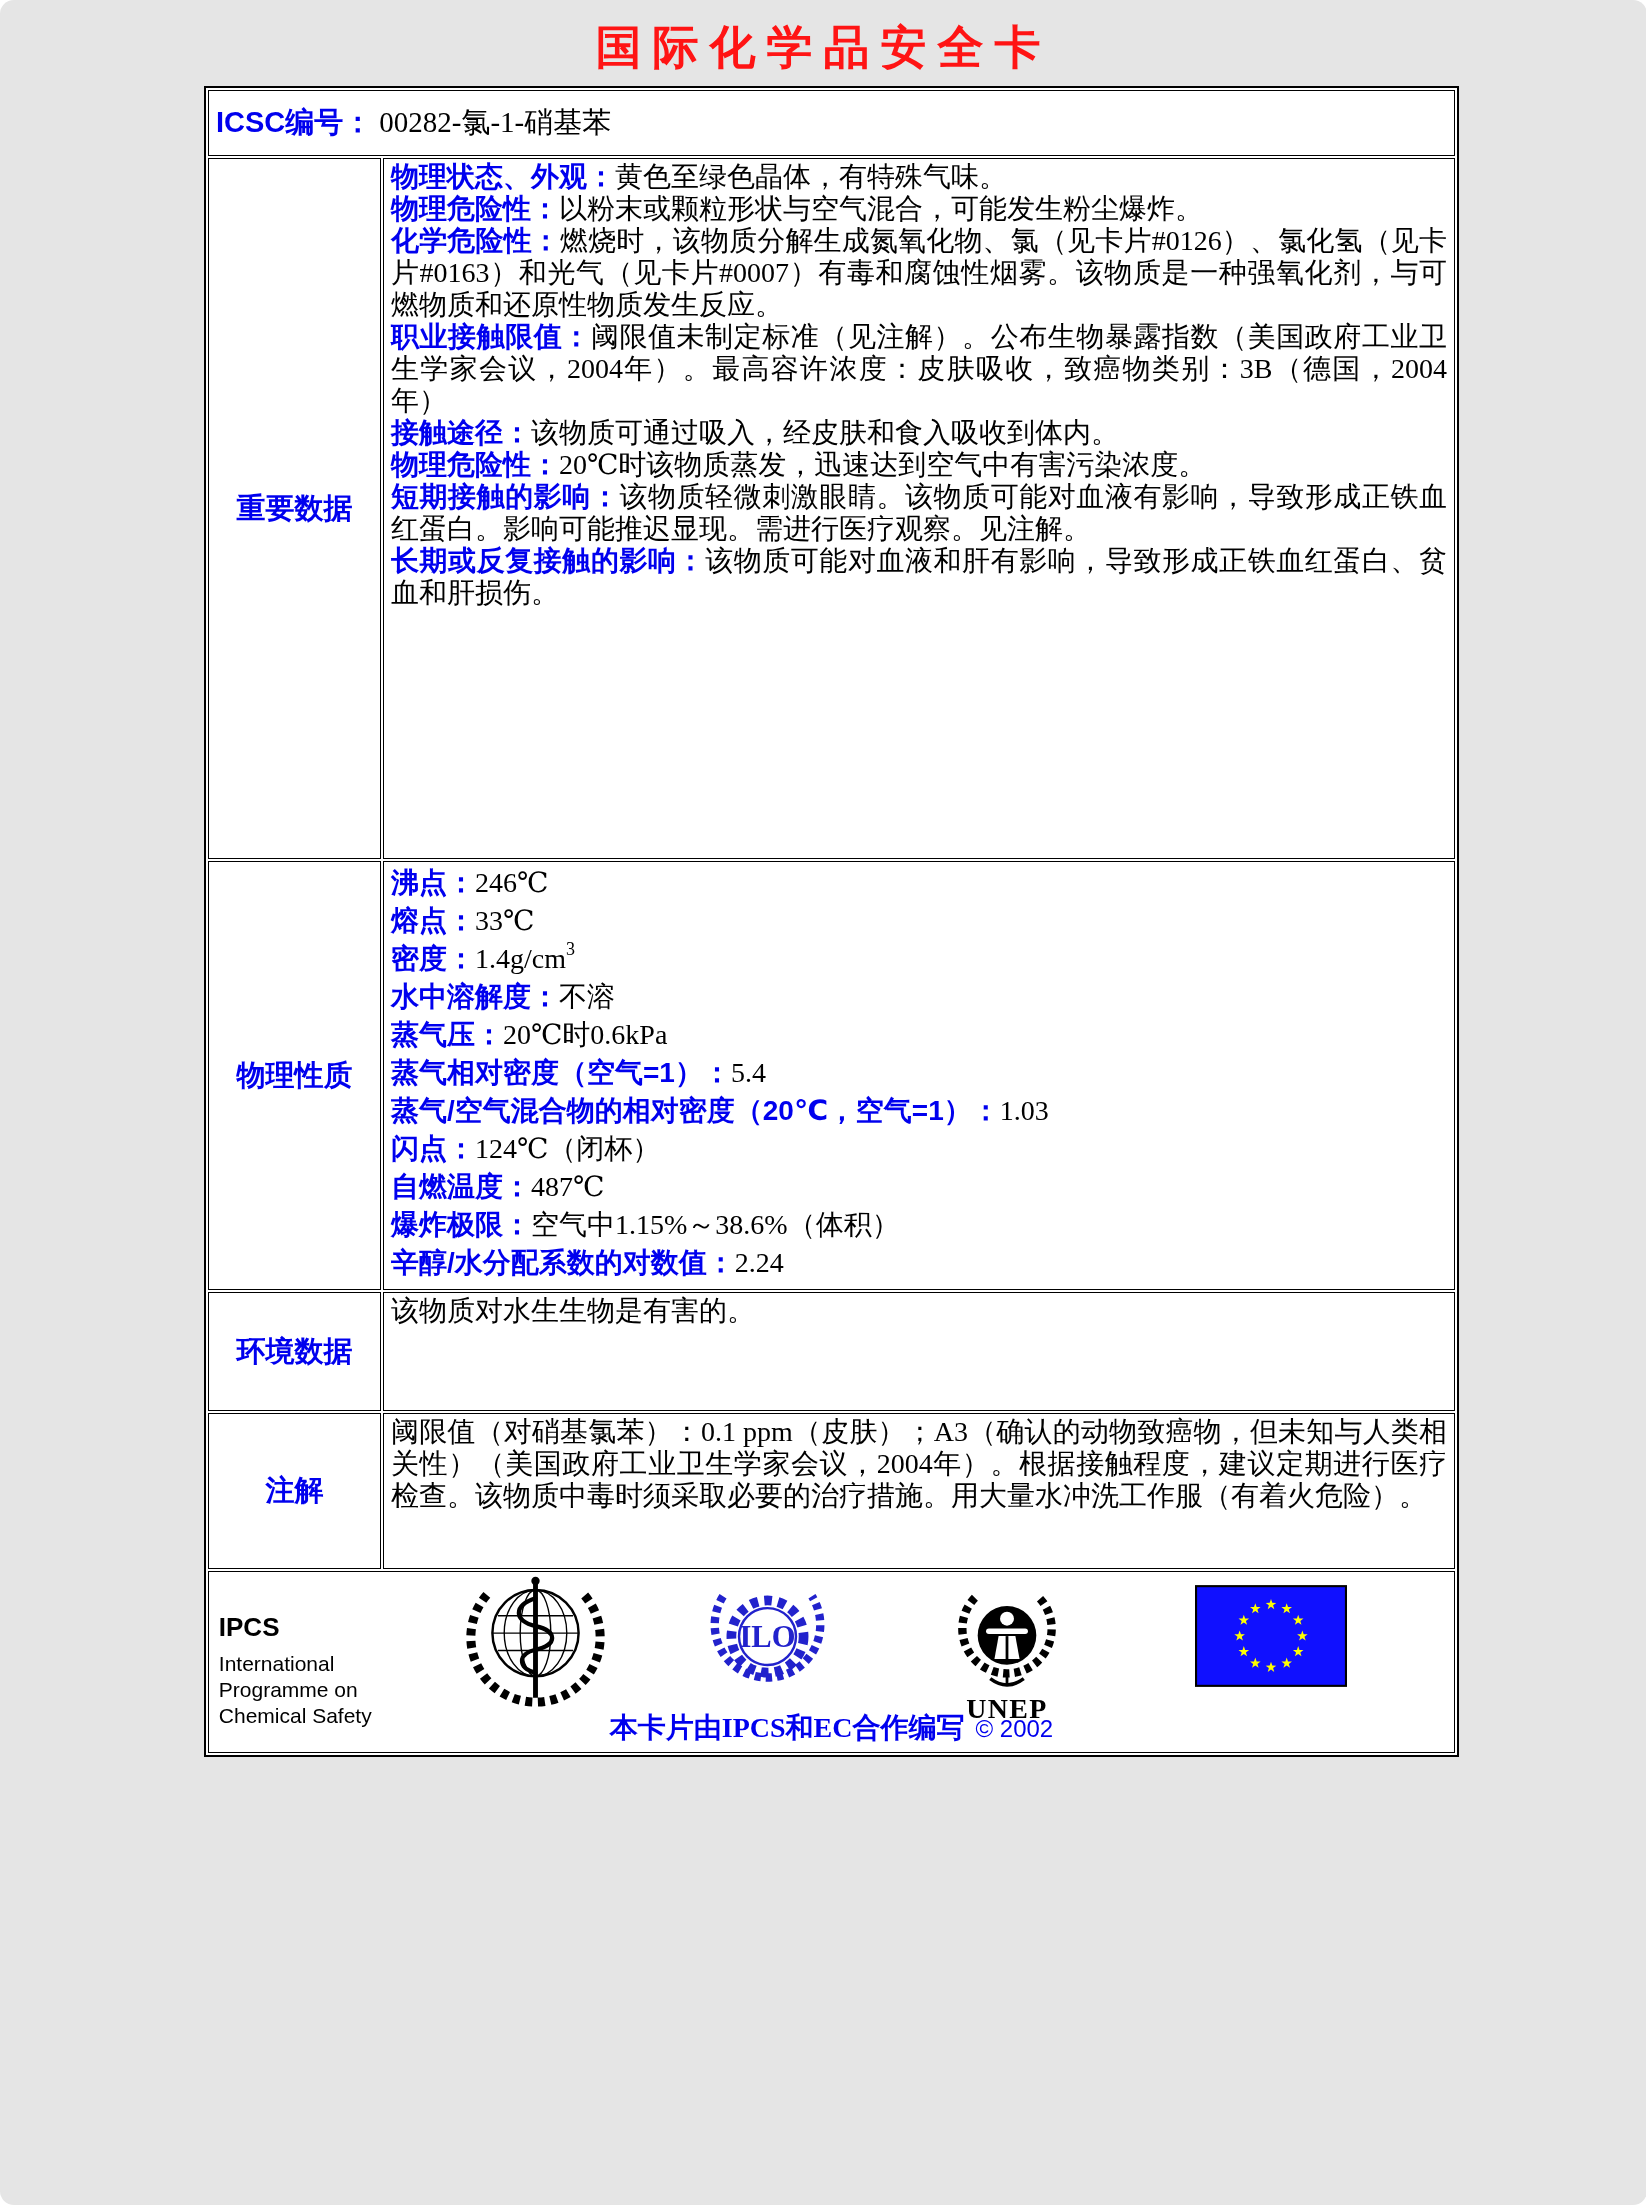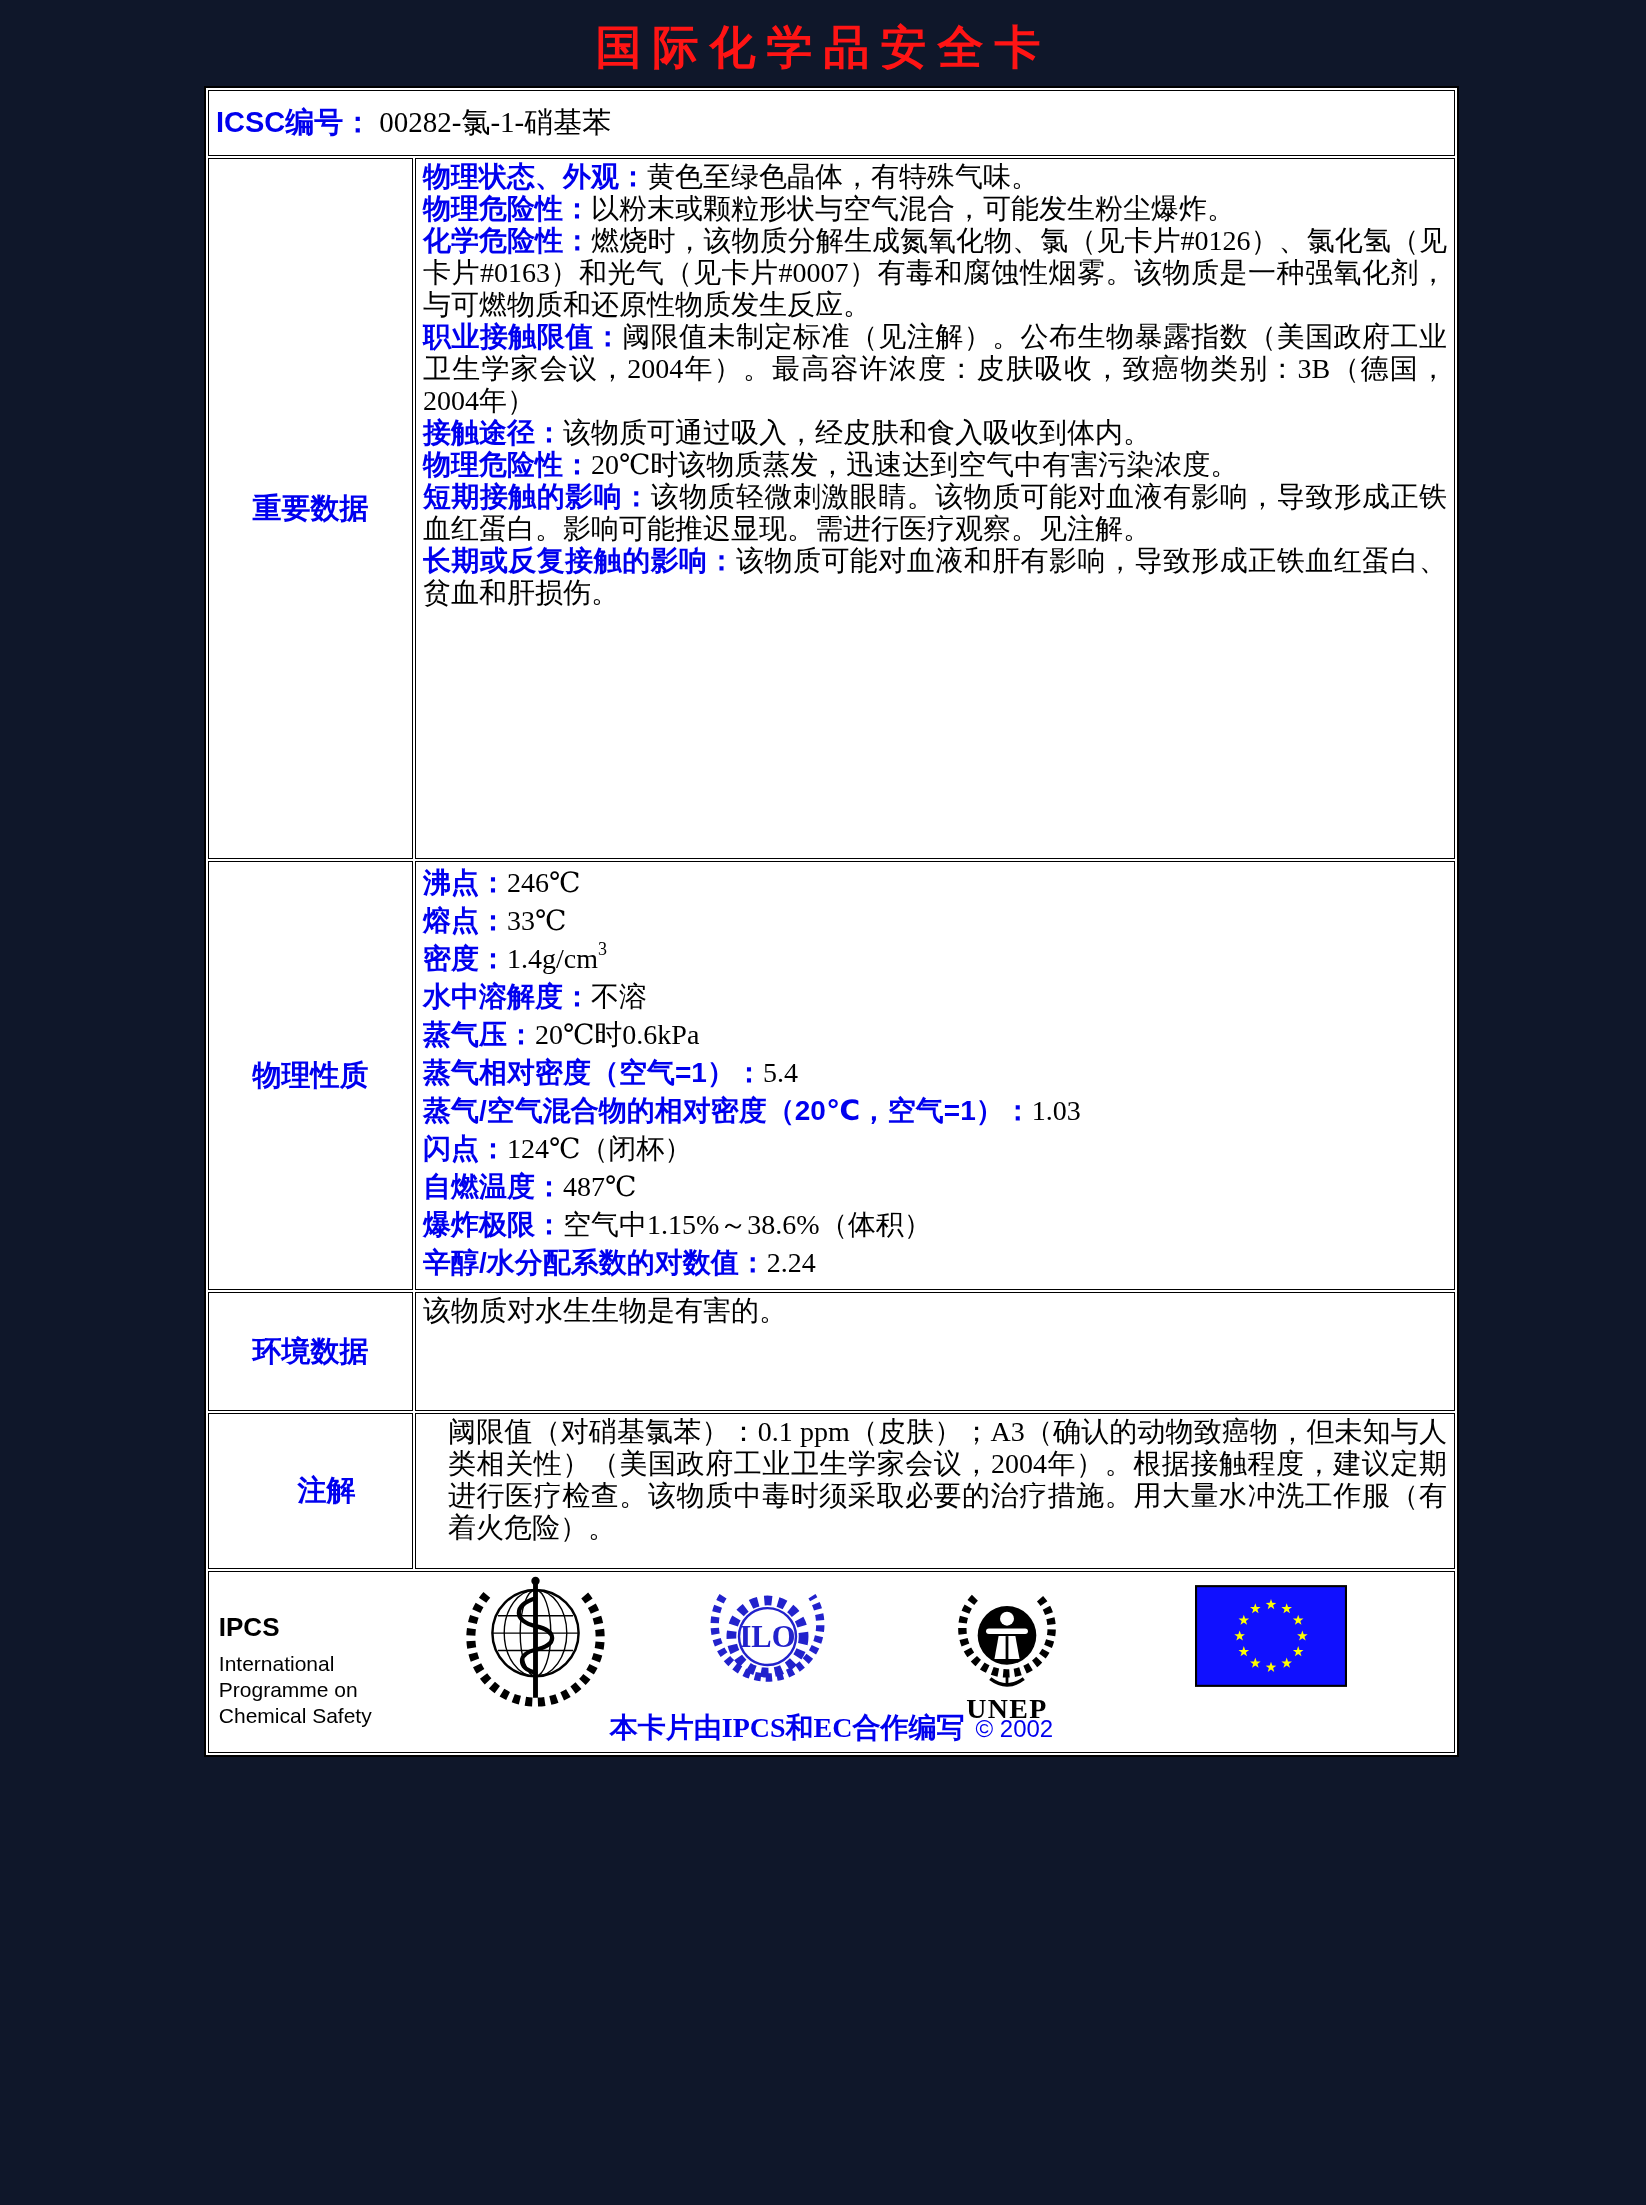--- a/index.html
+++ b/index.html
@@ -1,17 +1,17 @@
 <!DOCTYPE html>
 <html style="font-size:11px"><head>
 <meta charset="utf-8">
 <style>
   html,body{margin:0;padding:0;background:#ffffff;}
-  .page{position:relative;width:1647px;height:2205px;background:#0f172a;overflow:hidden;
-        font-family:"Liberation Serif","DejaVu Serif",serif;color:#000;}
+  .page{position:relative;width:1647px;height:2205px;background:#e5e5e5;overflow:hidden;
+        font-family:"Liberation Serif","DejaVu Serif",serif;color:#000;border-radius:14px;}
   .doc-title{position:absolute;top:16.7px;left:0;width:100%;text-align:center;
 
         font-family:"Liberation Sans","DejaVu Sans",sans-serif;
         font-weight:bold;font-size:46px;letter-spacing:11px;color:#ff1414;}
   table.card{position:absolute;left:204px;top:86px;width:1255px;
         border:2.8px solid #000;border-collapse:separate;border-spacing:2.1px;background:#fff;}
   td{border:1.4px solid #000;padding:0;vertical-align:top;background:#fff;}
   
   td.head-cell{height:64px;padding:0 7px;}
   .head-inner{display:flex;height:100%;align-items:center;font-size:29px;}
@@ -19,21 +19,21 @@
   .head-val{margin-left:7px;}
   
   td.lbl{width:171px;text-align:center;vertical-align:middle;color:#0000ee;
         font-family:"Liberation Sans","DejaVu Sans",sans-serif;font-weight:bold;font-size:29px;}
   
   td.content{padding:2.1px 7px 0 7px;font-size:28px;text-align:justify;}
   td.content p{margin:0;line-height:32px;}
   .r-important td{height:697px;}
   .r-physical td{height:425px;}
   .r-env td{height:115px;}
-  .r-notes td{height:152px;padding-left:32px;}
+  .r-notes td{height:152px;}
   .r-add td{height:40px;}
   .pline{line-height:38px;}
   .pline .klab{font-size:28px;}
   sup.cube{font-size:18px;position:relative;top:-2.8px;vertical-align:super;line-height:0;}
   
   td.footer-cell{height:180px;position:relative;}
   .ipcs{position:absolute;left:9.8px;top:15.3px;font-family:"Liberation Sans","DejaVu Sans",sans-serif;}
   .ipcs-name{font-size:26px;font-weight:bold;margin-bottom:8.4px;margin-top:24px;}
   .ipcs-line{font-size:21px;line-height:26px;}
   .logo{position:absolute;}

